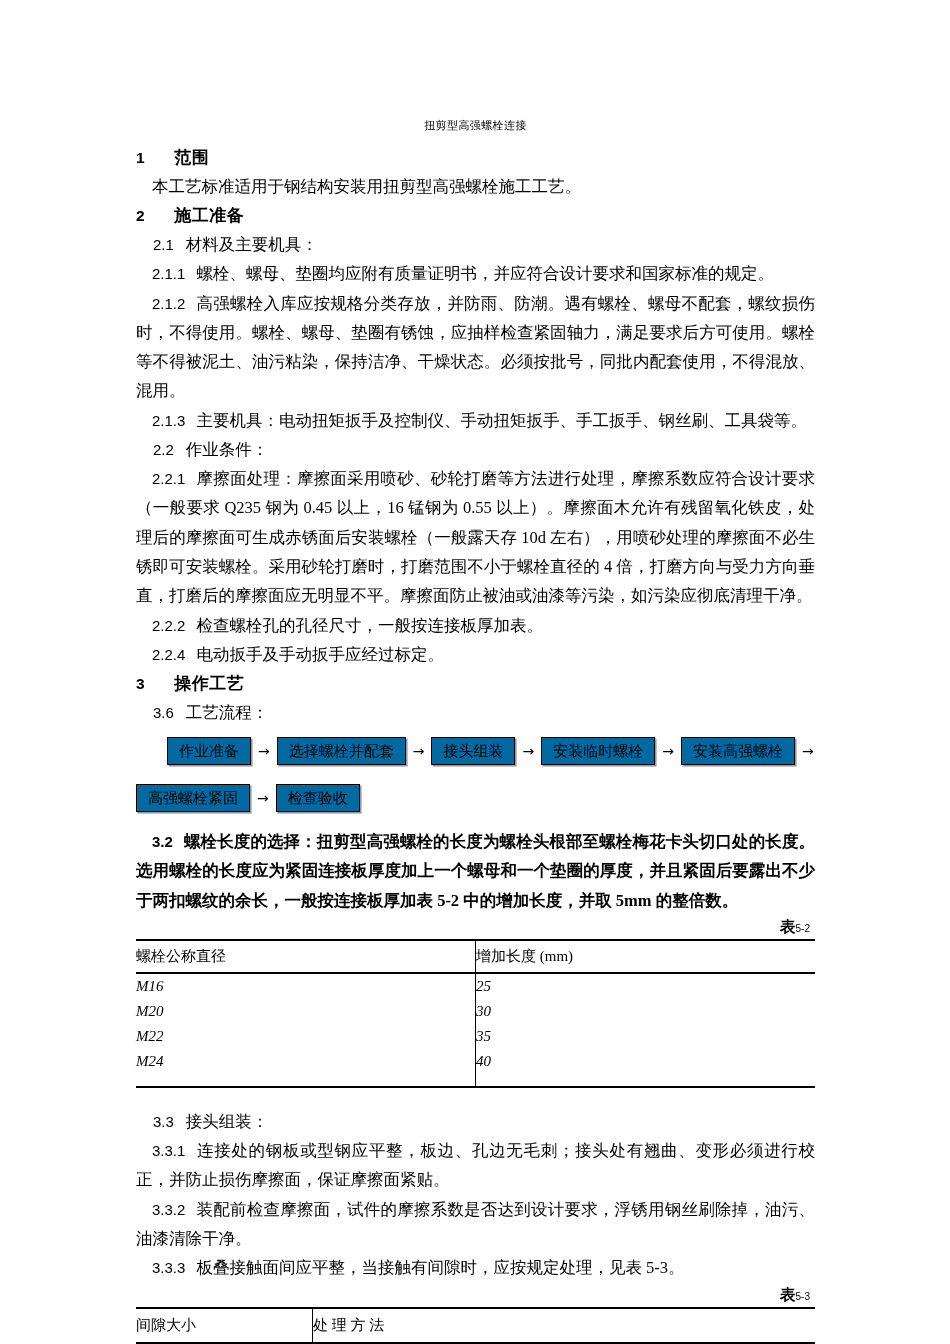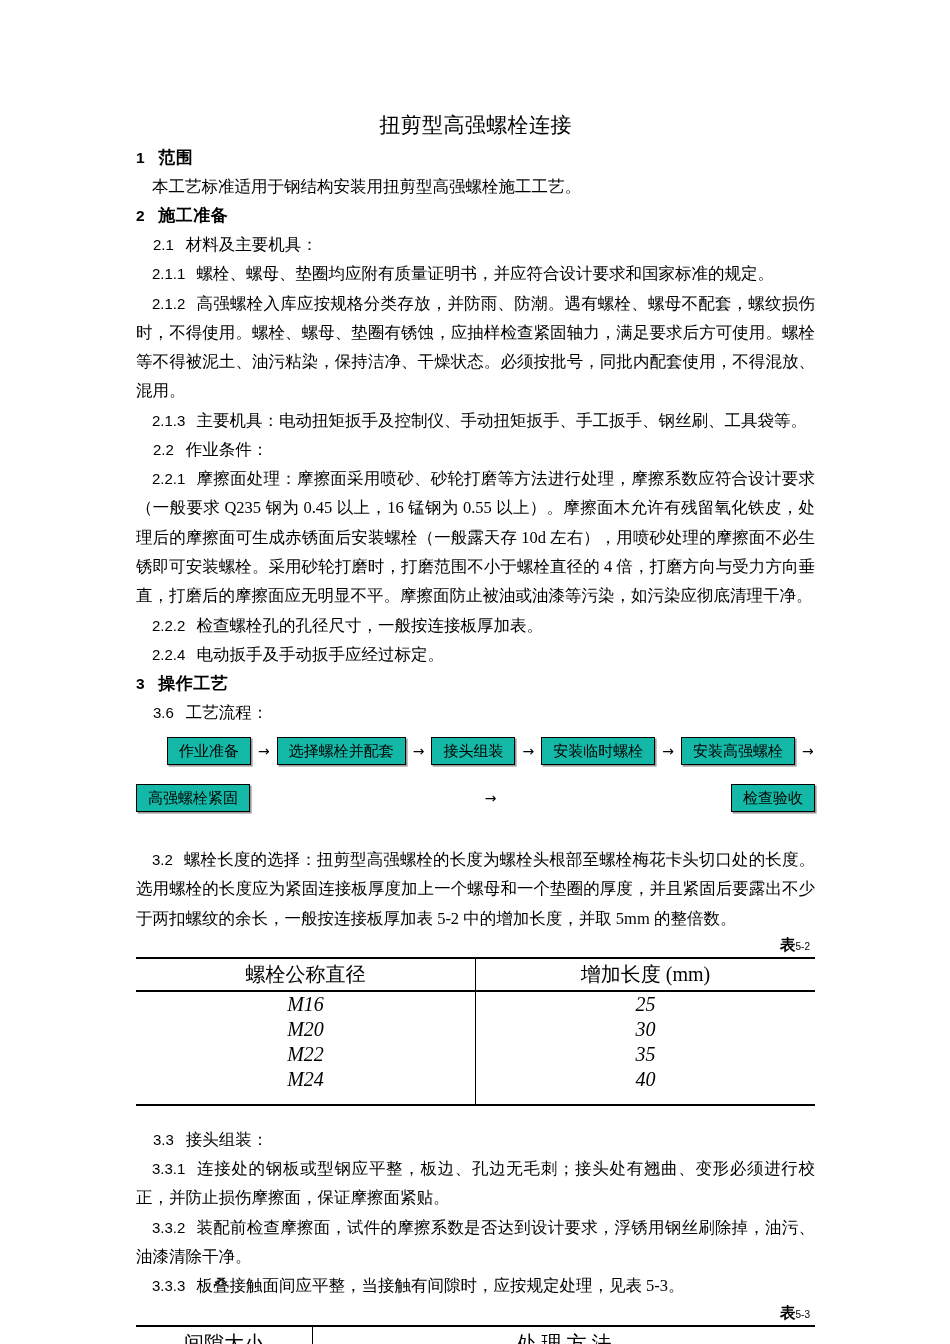--- a/index.html
+++ b/index.html
@@ -18,38 +18,38 @@
     position: relative;
     width: 950px;
     height: 1344px;
     box-sizing: border-box;
     padding: 110px 135px 0 136px;
   }
 
   
   .doc-title {
     text-align: center;
-    font-size: 21px;
+    font-size: 11px;
     line-height: 30px;
     letter-spacing: 0.4px;
     margin: 0 0 3px 0;
   }
   .h1 {
     font-size: 17px;
     font-weight: bold;
     line-height: 29px;
     margin: 0;
     letter-spacing: 0.5px;
   }
   .h1 .num {
     font-weight: bold;
     font-family: "Liberation Sans", sans-serif;
     font-size: 15.5px;
   }
-  .h1 .lbl { margin-left: 13px; }
+  .h1 .lbl { margin-left: 29px; }
 
   .h2 {
     font-size: 16.5px;
     line-height: 29px;
     margin: 0;
     padding-left: 17px;
   }
   .h2 .num {
     font-family: "Liberation Sans", sans-serif;
     font-size: 15px;
@@ -74,31 +74,31 @@
   
   .flow {
     margin: 4px 0 0 0;
   }
   .flow-row {
     display: flex;
     align-items: center;
     height: 40px;
   }
   .flow-row.row1 { padding-left: 31px; }
-  .flow-row.row2 { padding-left: 0px; margin-top: 7px; justify-content: space-between; }
+  .flow-row.row2 { padding-left: 0px; margin-top: 7px; }
   .flow-box {
     border: 1.3px solid #000;
     box-shadow: 1.6px 1.6px 0 0 #9a9a9a;
     height: 26px;
     line-height: 26px;
     text-align: center;
     font-size: 15px;
     padding: 0 11px;
     white-space: nowrap;
-    background: #14b8a6;
+    background: #0369a1;
   }
   .flow-arrow {
     font-family: "DejaVu Sans", sans-serif;
     font-size: 14px;
     line-height: 1;
     padding: 0 7px;
     white-space: nowrap;
   }
 
   
@@ -110,22 +110,22 @@
   }
   .table-caption .zh { font-weight: bold; font-size: 15.5px; }
   .table-caption .no { font-family: "Liberation Sans", sans-serif; font-size: 10px; }
 
   table.doc-table {
     width: 100%;
     border-collapse: collapse;
     table-layout: fixed;
   }
   table.doc-table td {
-    text-align: center;
-    font-size: 20px;
+    text-align: left;
+    font-size: 15px;
     padding: 0;
     vertical-align: middle;
   }
   table.doc-table .hdr td {
     height: 31px;
     border-top: 2.4px solid #000;
     border-bottom: 2.4px solid #000;
   }
   table.doc-table .body-row td { height: 25px; font-style: italic; }
   table.doc-table .body-row.last td { border-bottom: 2.4px solid #000; }
@@ -205,21 +205,21 @@
       <div class="flow-box">安装高强螺栓</div>
       <div class="flow-arrow">→</div>
     </div>
     <div class="flow-row row2">
       <div class="flow-box">高强螺栓紧固</div>
       <div class="flow-arrow">→</div>
       <div class="flow-box">检查验收</div>
     </div>
   </div>
 
-  <div class="para" style="margin-top:27px;">
+  <div class="para" style="margin-top:9px;font-weight:bold;">
     <span class="num">3.2</span><span class="gap"></span><span>螺栓长度的选择：扭剪型高强螺栓的长度为螺栓头根部至螺栓梅花卡头切口处的长度。选用螺栓的长度应为紧固连接板厚度加上一个螺母和一个垫圈的厚度，并且紧固后要露出不少于两扣螺纹的余长，一般按连接板厚加表 5-2 中的增加长度，并取 5mm 的整倍数。</span>
   </div>
 
   <div class="table-caption">
     <span class="zh">表</span><span class="no">5-2</span>
   </div>
   <table class="doc-table t52">
     <colgroup>
         <col style="width:50%">
         <col style="width:50%">

